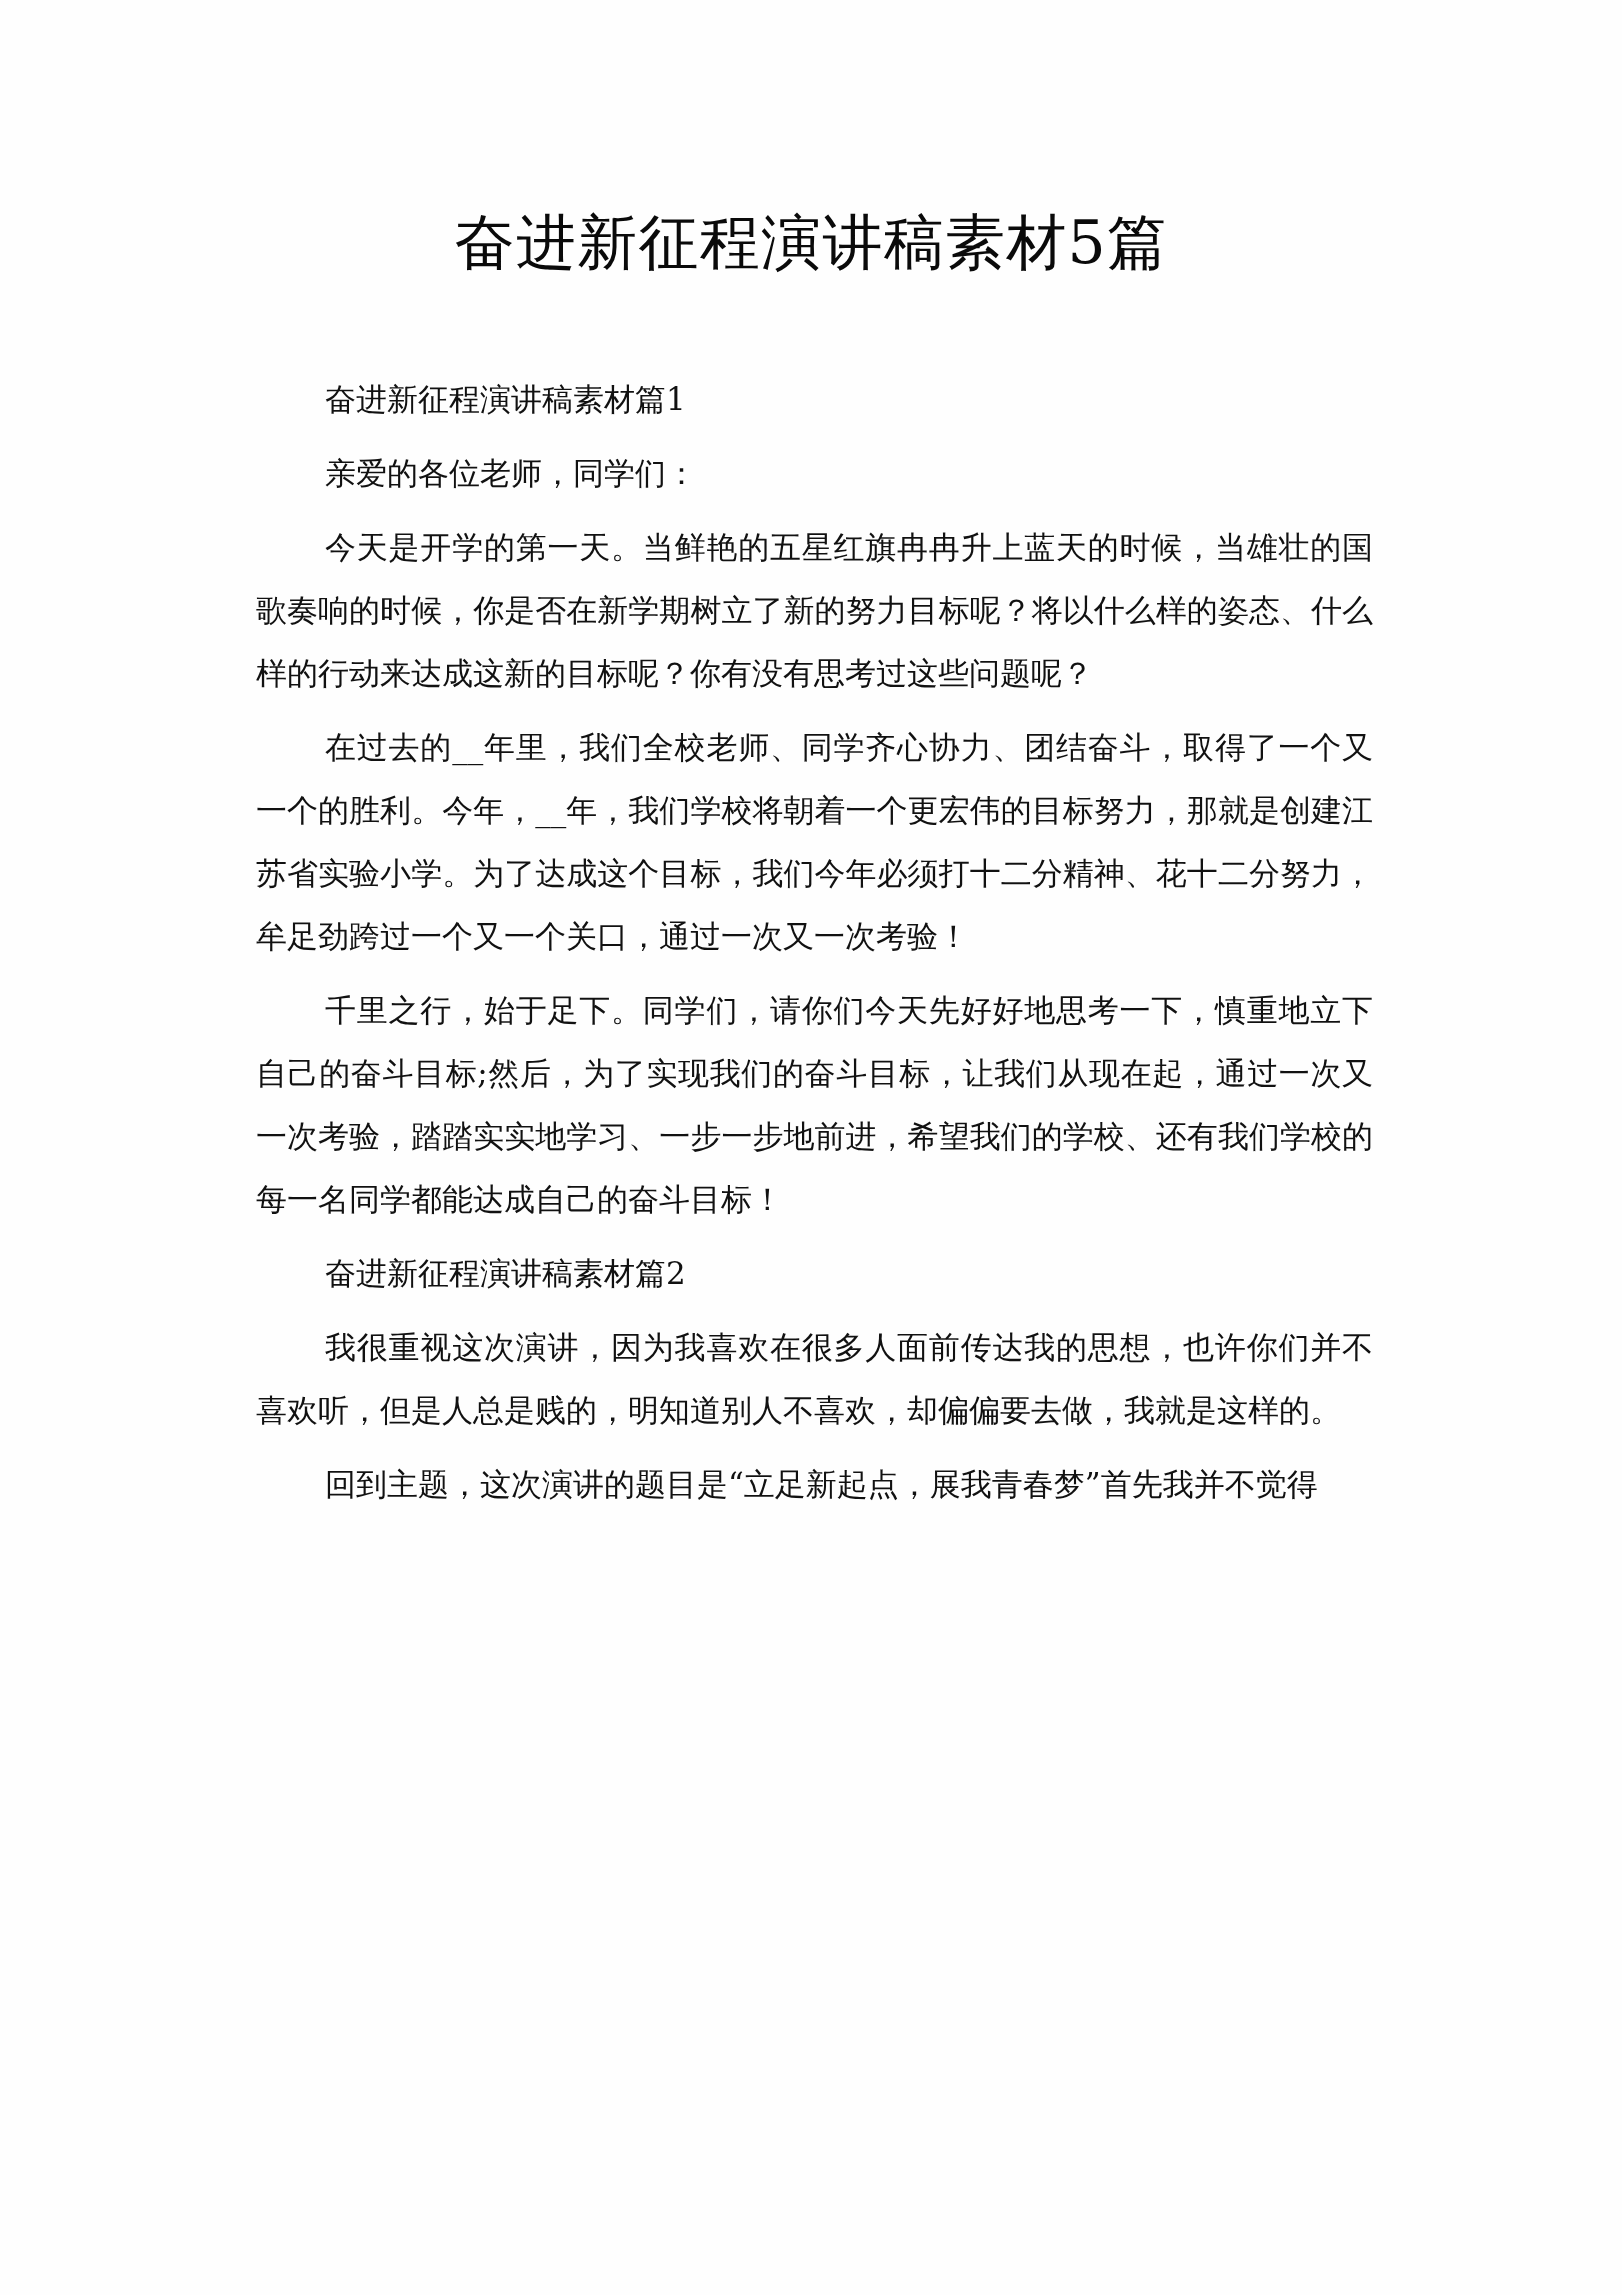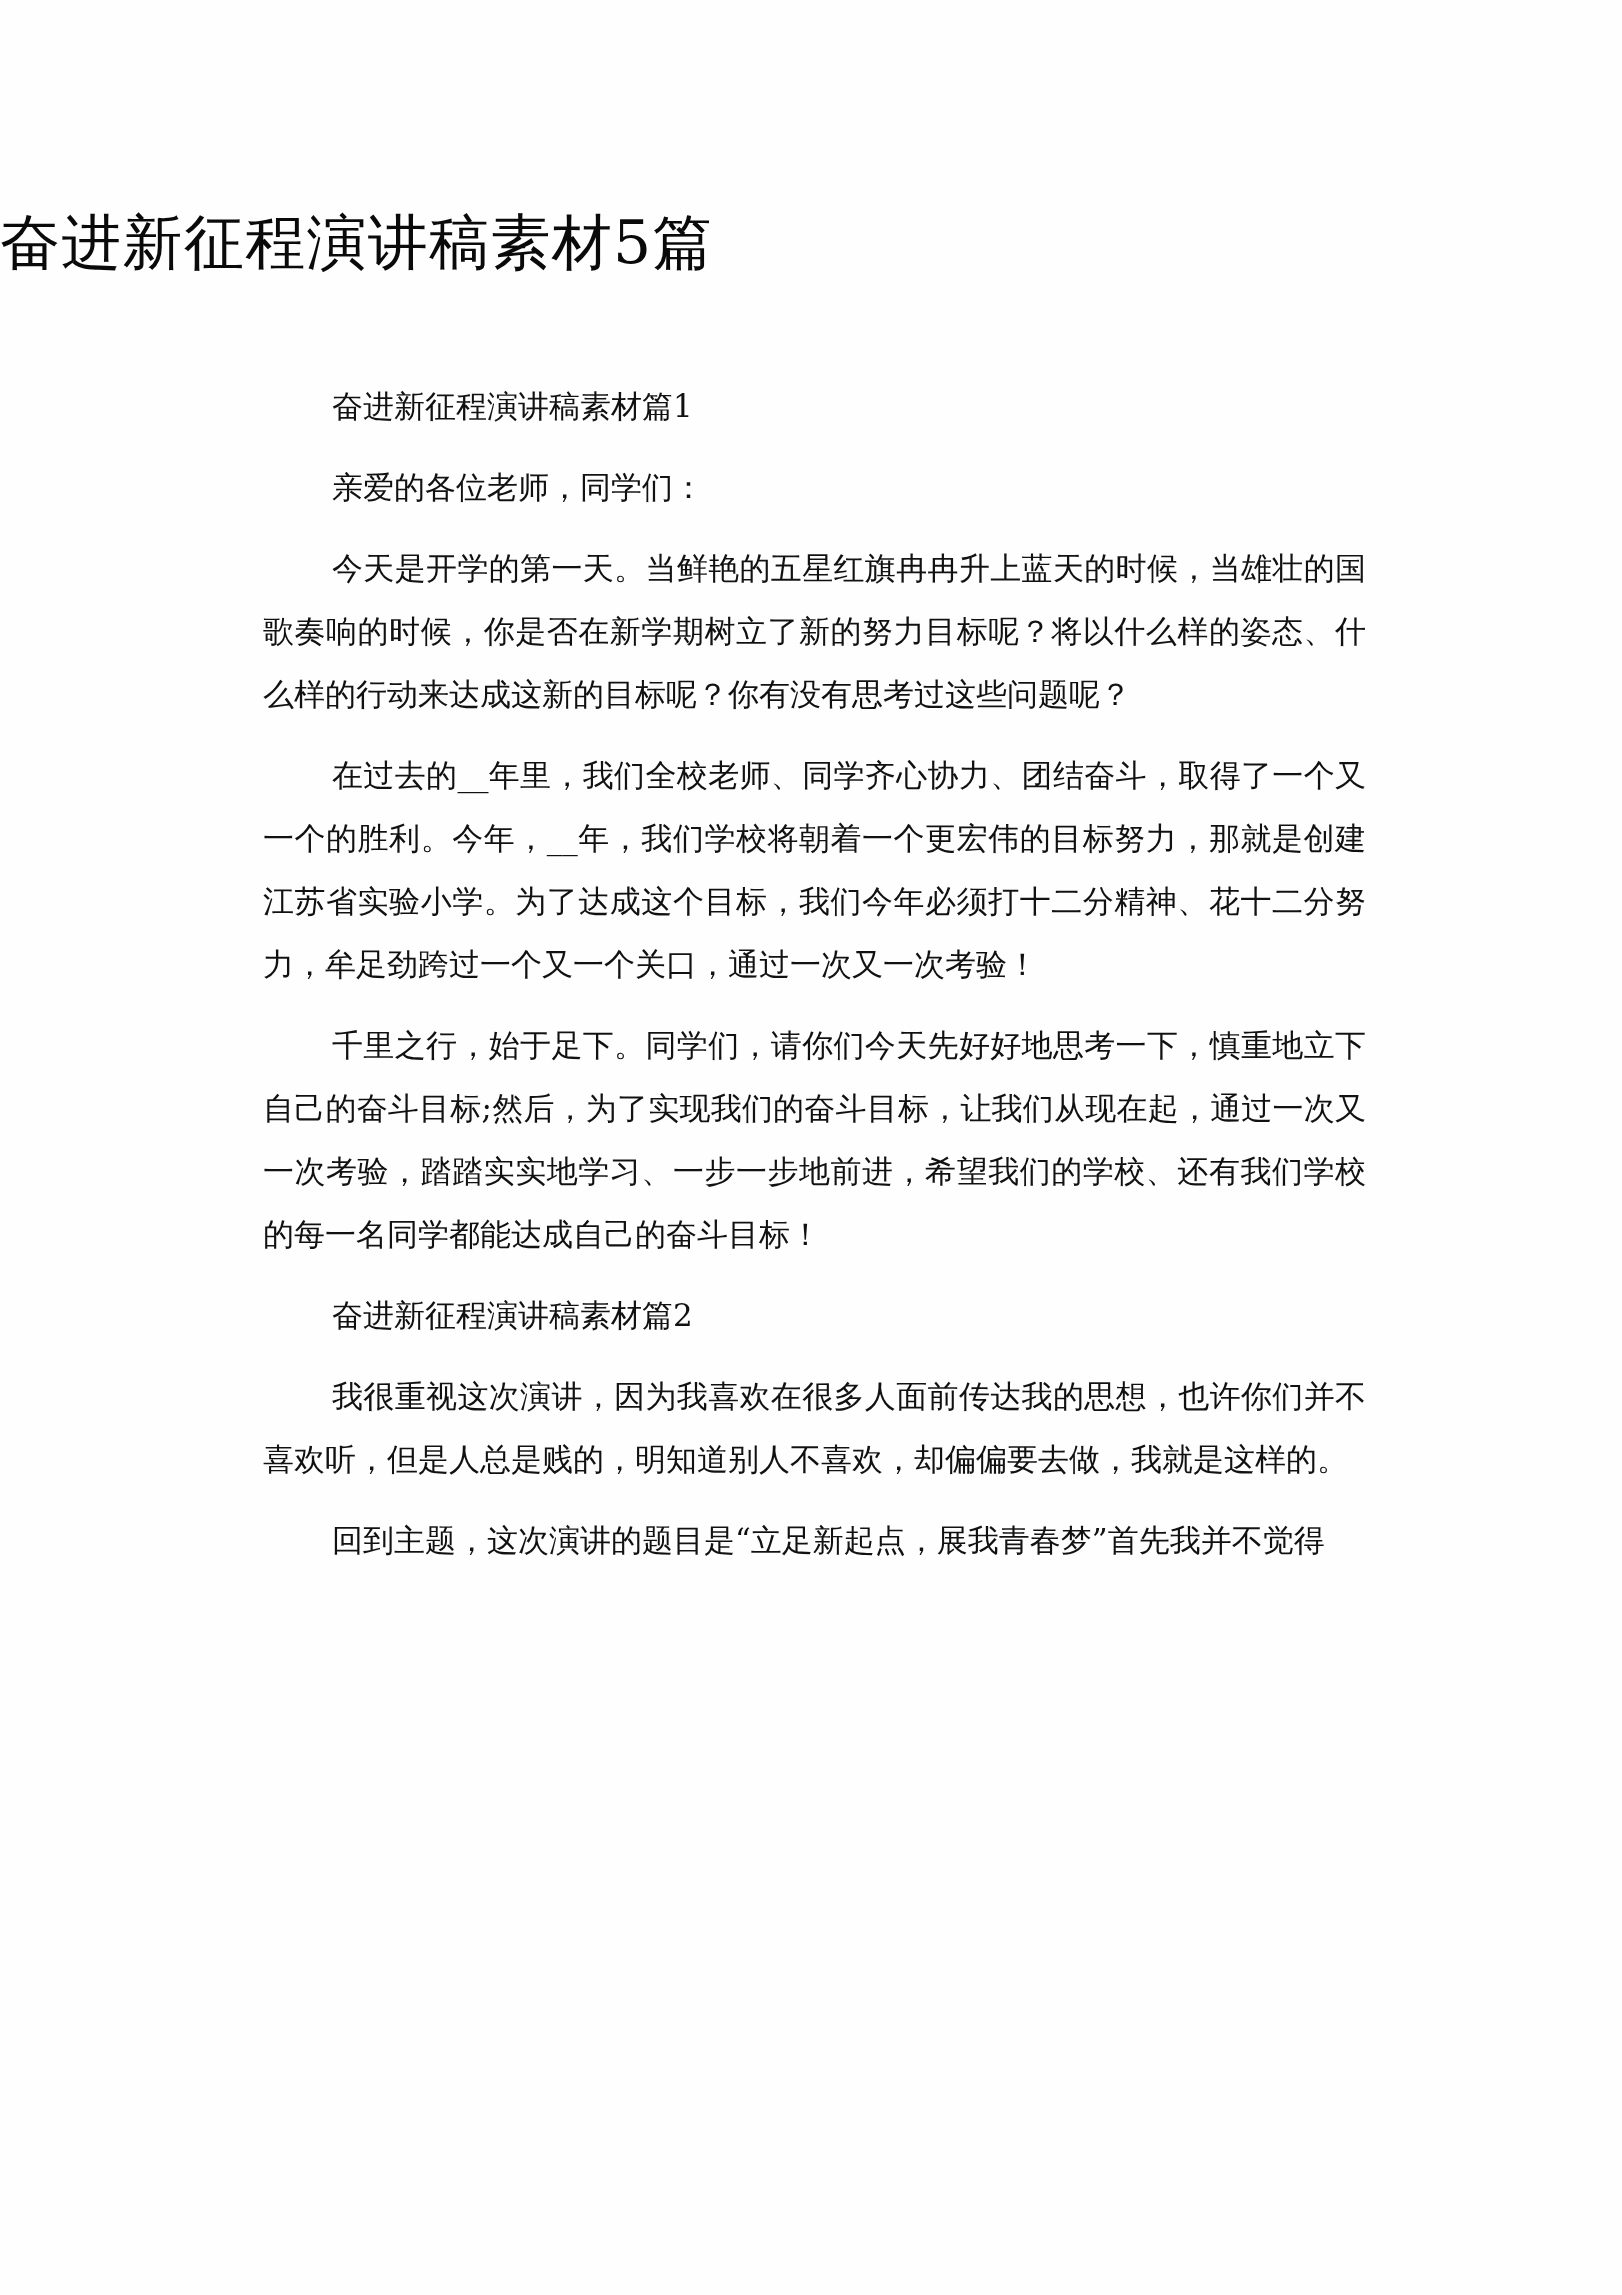--- a/index.html
+++ b/index.html
@@ -1,22 +1,22 @@
 <!DOCTYPE html>
 <html style="font-size:10.5px"><head>
 <meta charset="utf-8">
 <style>
   html, body { margin: 0; padding: 0; background: #ffffff; }
   body { width: 1623px; height: 2295px; position: relative; overflow: hidden;
          font-family: "DejaVu Serif", "Liberation Serif", serif; color: #111; }
   .page { position: absolute; left: 0; top: 0; width: 1623px; height: 2295px; background: #fefefe; }
-  .title { position: absolute; top: 200px; left: 0; width: 1623px; 
+  .title { position: absolute; top: 200px; left: 0; width: 1623px; text-align: center;
            font-size: 60px; line-height: 85px; letter-spacing: 1.3px; color: #0a0a0a; }
   .body { position: absolute; left: 245px; top: 357px; width: 1139px; }
-  .p { font-size: 31px; line-height: 63px; margin: 18px; text-align: justify; text-align-last: left; }
+  .p { font-size: 31px; line-height: 63px; margin: 11px; text-align: justify; text-align-last: left; }
   .indent { text-indent: 69px; }
 </style>
 </head>
 <body>
 
 <div class="page">
   <div class="title">奋进新征程演讲稿素材5篇</div>
   <div class="body">
     <p class="p indent">奋进新征程演讲稿素材篇1</p>
     <p class="p indent">亲爱的各位老师，同学们：</p>

